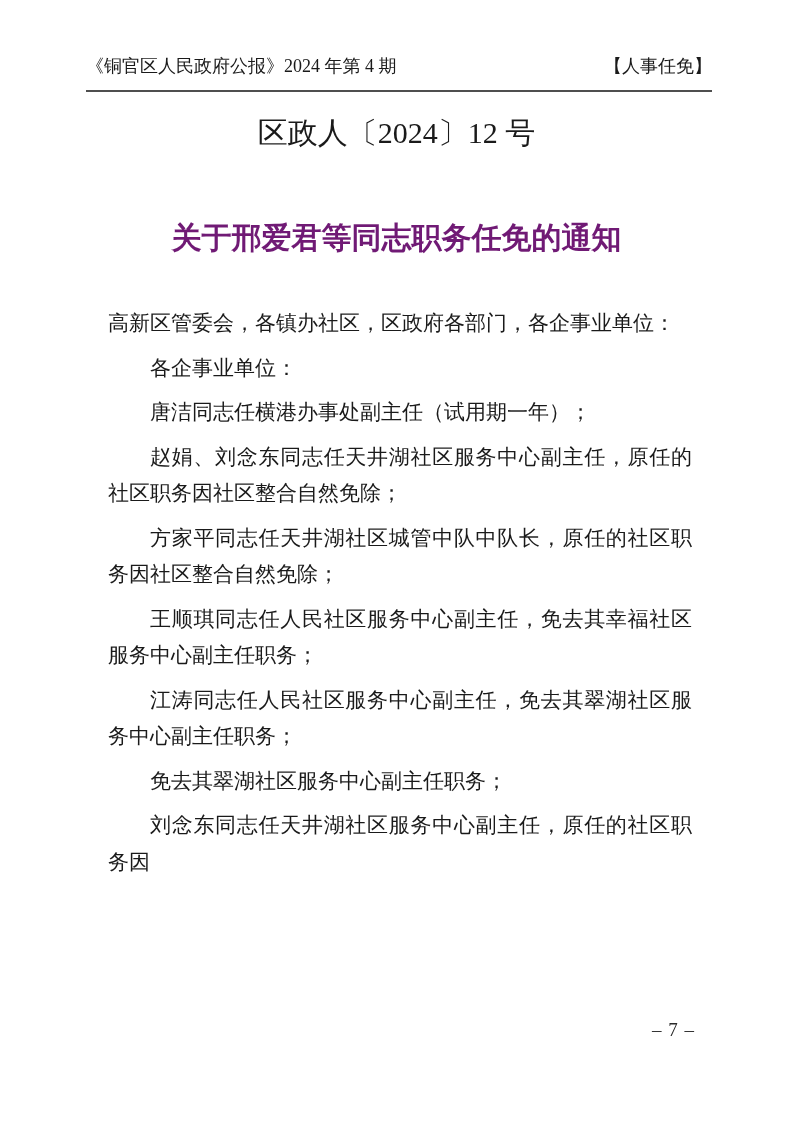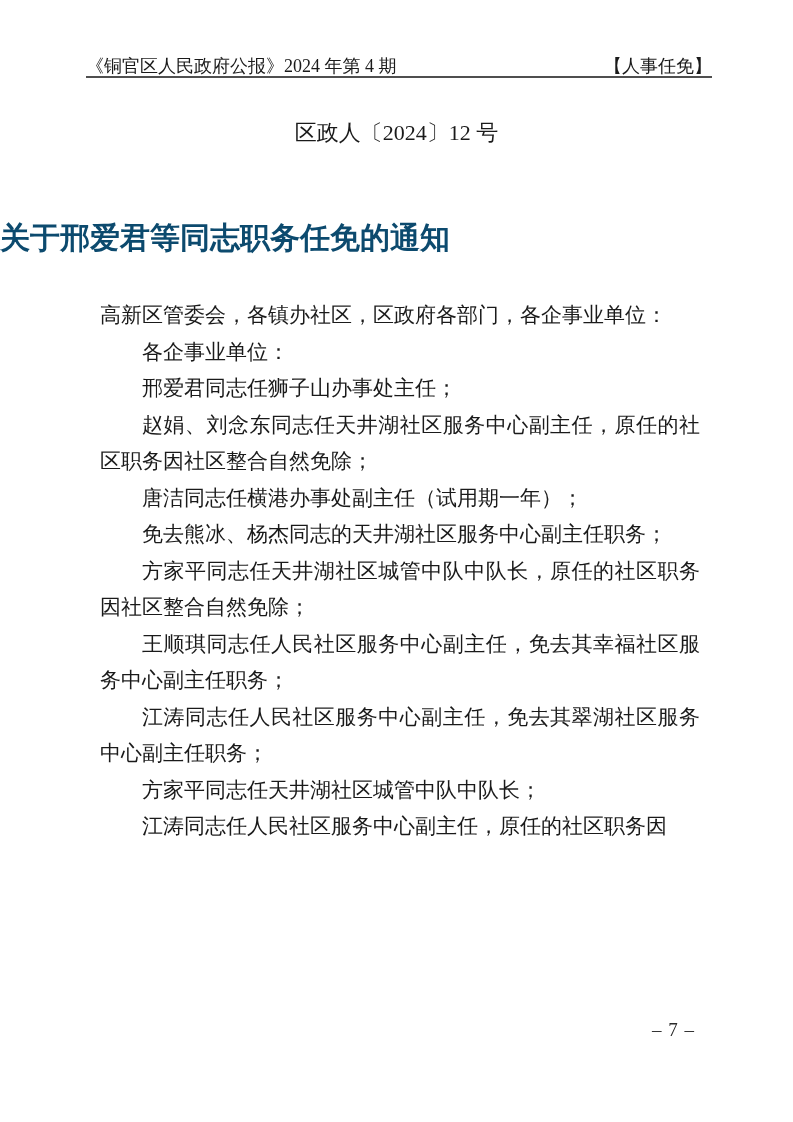--- a/index.html
+++ b/index.html
@@ -20,62 +20,63 @@
   .running-header {
     position: absolute;
     top: 56px;
     left: 86px;
     right: 81px;
     display: flex;
     justify-content: space-between;
     align-items: flex-end;
     font-size: 18px;
     line-height: 20px;
-    padding-bottom: 0;
+    padding-bottom: 14px;
     border-bottom: 2px solid #4f4f4f;
   }
   .running-header .hdr-left { text-align: left; }
   .running-header .hdr-right { text-align: left; }
 
   
   .doc-number {
     position: absolute;
     top: 118px;
     left: 0;
     right: 0;
     text-align: center;
-    font-size: 22px;
+    font-size: 30px;
     line-height: 30px;
   }
 
   
   .doc-title {
     position: absolute;
     top: 219px;
     left: 0;
     right: 0;
+    text-align: center;
     font-size: 30px;
     line-height: 38px;
     font-weight: bold;
-    color: #0c4a6e;
+    color: #701a75;
     margin: 0;
   }
 
   
   .doc-body {
     position: absolute;
     top: 297px;
     left: 100px;
     width: 600px;
     font-size: 21px;
     line-height: 36.5px;
     text-align: justify;
   }
   .doc-body p {
-    margin: 0;
+    margin: 8px;
     padding: 0;
   }
   .doc-body p.salutation {
     text-indent: 0;
   }
   .doc-body p.para {
     text-indent: 2em;
   }
 
   
@@ -102,38 +103,36 @@
   <div class="doc-number">区政人〔2024〕12 号</div>
 
   <h1 class="doc-title">关于邢爱君等同志职务任免的通知</h1>
 
   <div class="doc-body">
     <p class="salutation">高新区管委会，各镇办社区，区政府各部门，各企事业单位：</p>
     <div>
 
         <p class="para">各企事业单位：</p>
 
-        <p class="para">邢爱君同志任狮子山办事处主任；</p>
 
 
 
 
+        <p class="para">唐洁同志任横港办事处副主任（试用期一年）；</p>
+
         <p class="para">赵娟、刘念东同志任天井湖社区服务中心副主任，原任的社区职务因社区整合自然免除；</p>
 
-        <p class="para">唐洁同志任横港办事处副主任（试用期一年）；</p>
-
-        <p class="para">免去熊冰、杨杰同志的天井湖社区服务中心副主任职务；</p>
 
         <p class="para">方家平同志任天井湖社区城管中队中队长，原任的社区职务因社区整合自然免除；</p>
 
         <p class="para">王顺琪同志任人民社区服务中心副主任，免去其幸福社区服务中心副主任职务；</p>
 
         <p class="para">江涛同志任人民社区服务中心副主任，免去其翠湖社区服务中心副主任职务；</p>
 
-        <p class="para">方家平同志任天井湖社区城管中队中队长；</p>
+        <p class="para">免去其翠湖社区服务中心副主任职务；</p>
 
-        <p class="para">江涛同志任人民社区服务中心副主任，原任的社区职务因</p>
+        <p class="para">刘念东同志任天井湖社区服务中心副主任，原任的社区职务因</p>
       </div>
   </div>
 
   <div class="page-footer">– 7 –</div>
 
 </div>
 
 </body></html>

